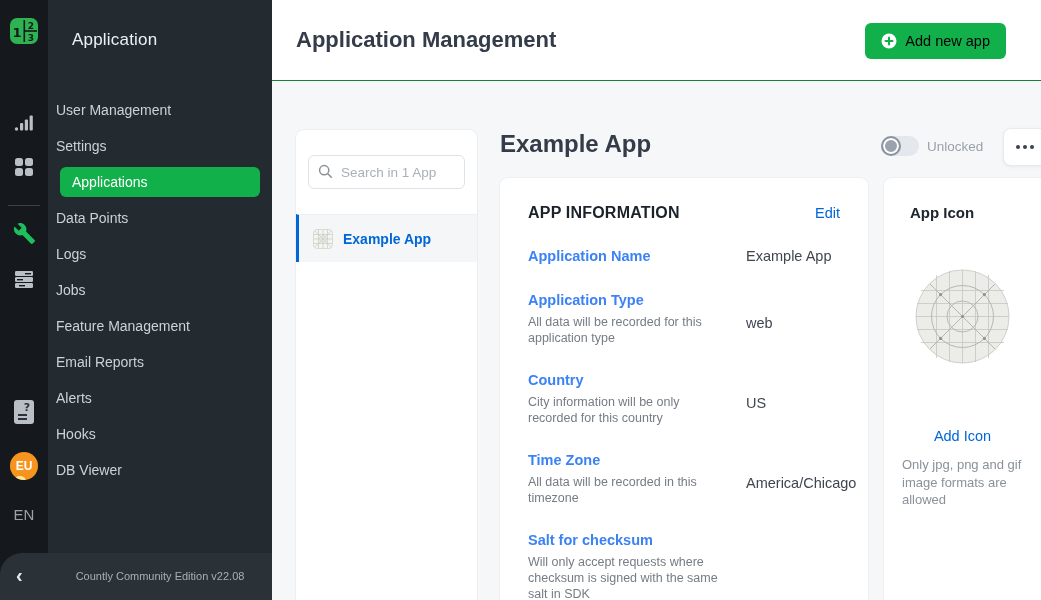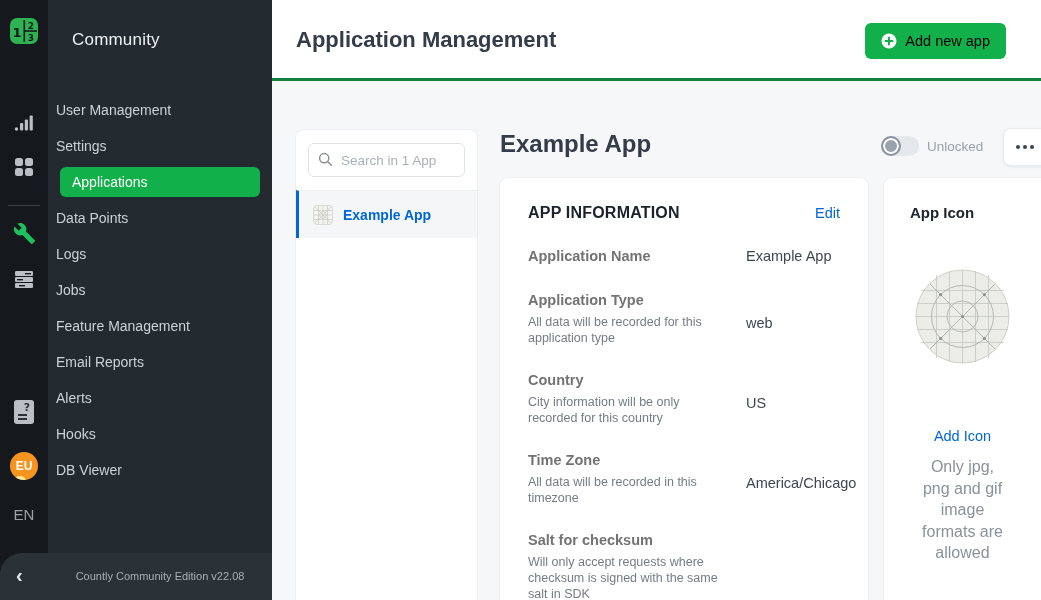--- a/index.html
+++ b/index.html
@@ -30,29 +30,29 @@
   .menu li.active { height:30px; margin:3px 12px; padding-left:12px; border-radius:6px;
     background:#12b04b; color:#fff; }
   .side-footer { position:absolute; left:0; bottom:0; width:272px; height:47px; background:#2a3137;
     border-top-left-radius:22px; z-index:4; }
   .side-footer .collapse { position:absolute; left:16px; top:11px; color:#e8ebee; font-size:20px;
     font-weight:700; cursor:pointer; line-height:22px; }
   .side-footer .version { position:absolute; left:48px; top:17px; width:224px; text-align:center;
     font-size:11px; color:#a9afb5; }
   
   .top-header { position:absolute; left:272px; top:0; width:769px; height:81px; background:#fff;
-    border-bottom:3px solid #15803d; }
+    border-bottom:1px solid #15803d; }
   .page-title { position:absolute; left:24px; top:27px; font-size:22px; font-weight:700; color:#333c48; }
   .add-btn { position:absolute; right:35px; top:23px; height:36px; padding:0 16px; background:#12b04b;
     border:none; border-radius:6px; color:#000000; font-size:14.5px; font-family:inherit; display:flex;
     align-items:center; gap:8px; cursor:pointer; }
   
   .list-card { position:absolute; left:296px; top:130px; width:181px; height:470px; background:#fff;
     border-radius:8px 8px 0 0; box-shadow:0 0 0 1px #eceef1; }
-  .search-wrap { position:relative; margin:13px 12px; }
+  .search-wrap { position:relative; margin:25px 12px; }
   .search-wrap input { width:100%; height:34px; border:1px solid #dfe3e8; border-radius:6px;
     padding:0 8px 0 32px; font-size:13.5px; font-family:inherit; color:#333c48; outline:none; }
   .search-wrap input::placeholder { color:#aab0b8; }
   .search-wrap .mag { position:absolute; left:10px; top:9px; }
   .app-row { height:48px; display:flex; align-items:center; gap:10px; padding-left:14px;
     background:#f4f6f8; border-top:1px solid #eef0f2; border-left:3px solid #0166d6; cursor:pointer; }
   .app-row .app-name { font-size:14px; font-weight:600; color:#0166d6; }
   
   .detail-title { position:absolute; left:500px; top:130px; font-size:24px; font-weight:700; color:#333c48; }
   .toggle { position:absolute; left:881px; top:136px; width:38px; height:20px; background:#e4e7eb;
@@ -64,33 +64,33 @@
     border:1px solid #e8eaee; border-radius:8px; box-shadow:0 1px 3px rgba(40,50,60,.08);
     cursor:pointer; display:flex; align-items:center; padding-left:12px; gap:3px; }
   .more-btn i { width:4px; height:4px; border-radius:50%; background:#39424e; }
   
   .info-card { position:absolute; left:500px; top:178px; width:368px; height:422px; background:#fff;
     border-radius:8px 8px 0 0; padding:26px 28px; box-shadow:0 0 0 1px #eef0f2; }
   .info-head { display:flex; justify-content:space-between; align-items:center;text-align:center; }
   .info-title { font-size:16px; font-weight:700; color:#1c222a; letter-spacing:.2px; }
   .edit-link { font-size:14.5px; color:#0166d6; text-decoration:none; cursor:pointer; }
   .field { display:grid; grid-template-columns:218px 1fr; margin-top:25px; }
-  .f-label { font-size:14.5px; font-weight:700; color:#737373; line-height:19px; }
+  .f-label { font-size:14.5px; font-weight:700; color:#3b82f6; line-height:19px; }
   .f-desc { font-size:12.5px; color:#757c85; line-height:16px; margin-top:4px; max-width:200px; }
   .f-desc:empty { display:none; }
   .f-value { font-size:14.5px; color:#3f4650; line-height:19px; }
   .f-value.with-desc { padding-top:23px; }
   
   .icon-card { position:absolute; left:884px; top:178px; width:157px; height:422px; background:#fff;
     border-top-left-radius:8px; padding-top:26px; box-shadow:0 0 0 1px #eef0f2; }
   .icon-card-title { font-size:15px; font-weight:700; color:#20262e; padding-left:26px; }
   .icon-placeholder { width:95px; height:95px; margin:48px auto 0; display:block; }
   .add-icon-link { display:block; margin-top:64px; text-align:center; font-size:14.5px; color:#0166d6;
     text-decoration:none; cursor:pointer; }
-  .icon-note { margin:12px 36px 0; text-align:center; font-size:16px; color:#8a9199; line-height:1.35; }
+  .icon-note { margin:12px 18px 0; text-align:left; font-size:13px; color:#8a9199; line-height:1.35; }
 </style>
 </head>
 <body>
 
 <div class="rail">
   <div class="ricon logo-box">
     <svg width="30" height="30" viewBox="0 0 30 30">
       <rect x="1" y="2" width="28" height="26" rx="7" fill="#2eb352"></rect>
       <rect x="14.5" y="4" width="1.6" height="22" fill="#15191d"></rect>
       <rect x="16" y="14.2" width="12" height="1.6" fill="#15191d"></rect>
@@ -137,21 +137,21 @@
       <text x="15" y="13" font-size="11" font-weight="bold" fill="#2a3137" text-anchor="middle" font-family="DejaVu Sans, sans-serif">?</text>
       <rect x="6" y="16" width="9" height="2" fill="#2a3137"></rect>
       <rect x="6" y="20" width="9" height="2" fill="#2a3137"></rect>
     </svg>
   </div>
   <div class="avatar">EU</div>
   <div class="lang">EN</div>
 </div>
 
 <div class="panel">
-  <div class="panel-title">Community</div>
+  <div class="panel-title">Application</div>
   <ul class="menu">
     <li>User Management</li>
     <li>Settings</li>
     <li class="active">Applications</li>
     <li>Data Points</li>
     <li>Logs</li>
     <li>Jobs</li>
     <li>Feature Management</li>
     <li>Email Reports</li>
     <li>Alerts</li>

